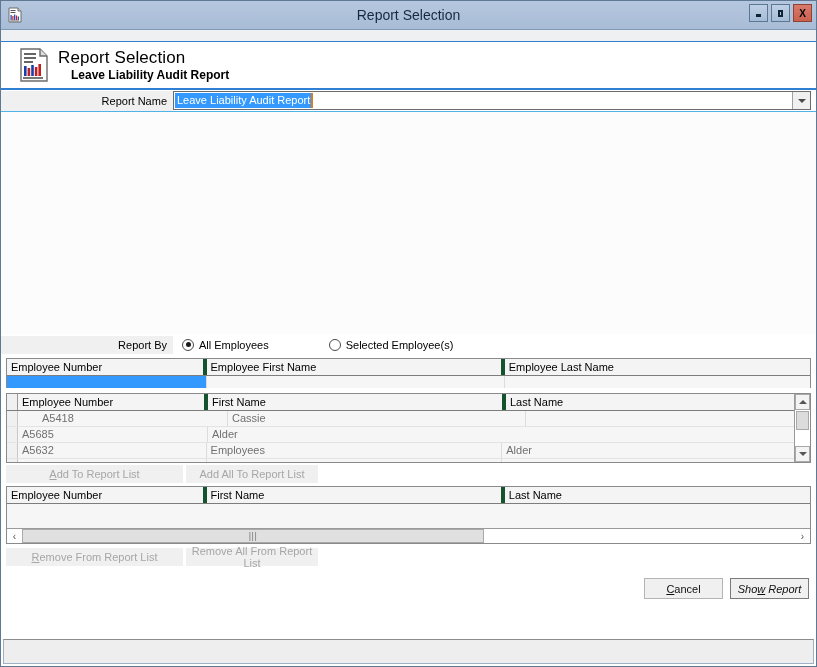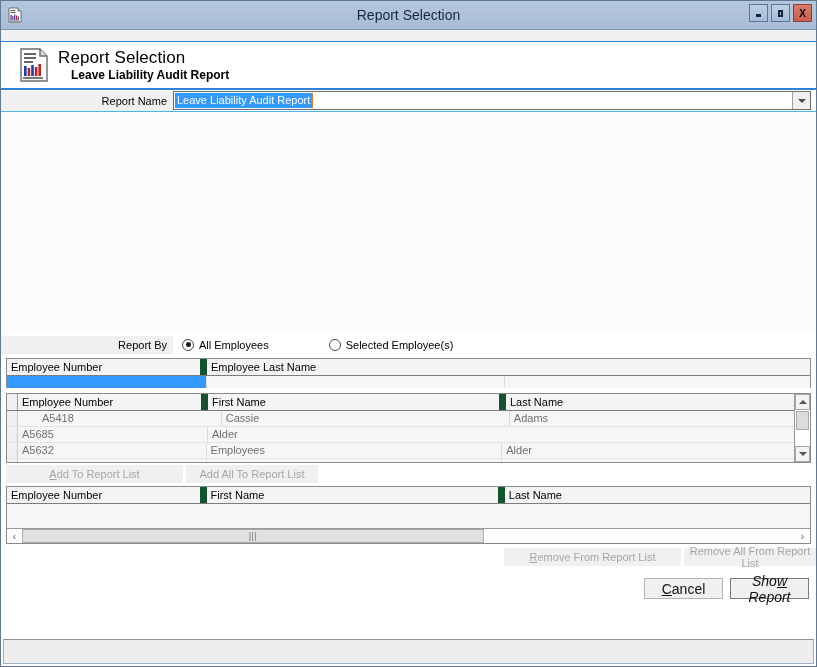--- a/index.html
+++ b/index.html
@@ -252,21 +252,21 @@
     background: #f4f4f4;
     border-bottom: 1px solid #7d7d7d;
     box-sizing: border-box;
   }
   .gh-cell {
     height: 16px;
     line-height: 16px;
     font-size: 11px;
     padding-left: 4px;
     box-sizing: border-box;
-    border-right: 7px solid #14532d;
+    border-right: 4px solid #14532d;
     background: #f4f4f4;
     overflow: hidden;
     white-space: nowrap;
     cursor: default;
   }
   .gh-cell.last { border-right: none; }
 
   .grid-row {
     display: flex;
     height: 16px;
@@ -448,21 +448,21 @@
     gap: 7px;
     padding: 12px 7px 0 0;
   }
   .dlgbtn {
     width: 79px;
     height: 21px;
     background: #f0f0f0;
     border: 1px solid #b4b4b4;
     box-sizing: border-box;
     font-family: "Liberation Sans", sans-serif;
-    font-size: 14px;
+    font-size: 11px;
     color: #111111;
     display: flex;
     align-items: center;
     justify-content: center;
     cursor: default;
     padding: 0;
   }
   .dlgbtn.primary {
     border: 1px solid #7a7a7a;
     font-style: italic;
@@ -556,20 +556,21 @@
     </label>
     <label class="radio-item second">
       <span class="radio-dot"></span>
       <span>Selected Employee(s)</span>
     </label>
   </div>
 
   <div class="grid filter-grid" style="margin-top:4px;">
     <div class="grid-head">
       <div class="gh-cell" style="width:200px;">Employee Number</div>
+      <div class="gh-cell" style="width:299px;">Employee First Name</div>
       <div class="gh-cell last" style="width:306px;">Employee Last Name</div>
     </div>
     <div class="filter-row">
       <div class="fr-cell selected" style="width:200px;"></div>
       <div class="fr-cell" style="width:299px;"></div>
       <div class="fr-cell last" style="width:306px;"></div>
     </div>
   </div>
 
   <div class="grid emp-grid" style="margin-top:5px;">
@@ -578,21 +579,20 @@
       <div class="gh-cell" style="width:190px;">Employee Number</div>
       <div class="gh-cell" style="width:298px;">First Name</div>
       <div class="gh-cell last" style="width:294px;">Last Name</div>
     </div>
 
     <div class="emp-grid-body">
       <div class="grid-row">
         <div class="rowhandle data"></div>
         <div class="gr-cell" style="width:190px;margin-left:20px;">A5418</div>
         <div class="gr-cell" style="width:298px;">Cassie</div>
-        <div class="gr-cell last" style="width:294px;">Adams</div>
       </div>
       <div class="grid-row">
         <div class="rowhandle data"></div>
         <div class="gr-cell" style="width:190px;">A5685</div>
         <div class="gr-cell last" style="width:294px;">Alder</div>
       </div>
       <div class="grid-row">
         <div class="rowhandle data"></div>
         <div class="gr-cell" style="width:190px;">A5632</div>
         <div class="gr-cell" style="width:298px;">Employees</div>
@@ -638,21 +638,21 @@
       <div class="hs-thumb">
         <span class="hs-grip">|||</span>
       </div>
       <div class="hs-track"></div>
       <div class="hs-btn">
         <span>›</span>
       </div>
     </div>
   </div>
 
-  <div class="btnrow" style="margin-top:4px;justify-content:flex-end;">
+  <div class="btnrow" style="margin-top:4px;">
     <button class="flatbtn w1">
       <span><u>R</u>emove From Report List</span>
     </button>
     <button class="flatbtn w2">Remove All From Report List</button>
   </div>
 
   <div class="footer">
     <button class="dlgbtn">
       <span><u>C</u>ancel</span>
     </button>

